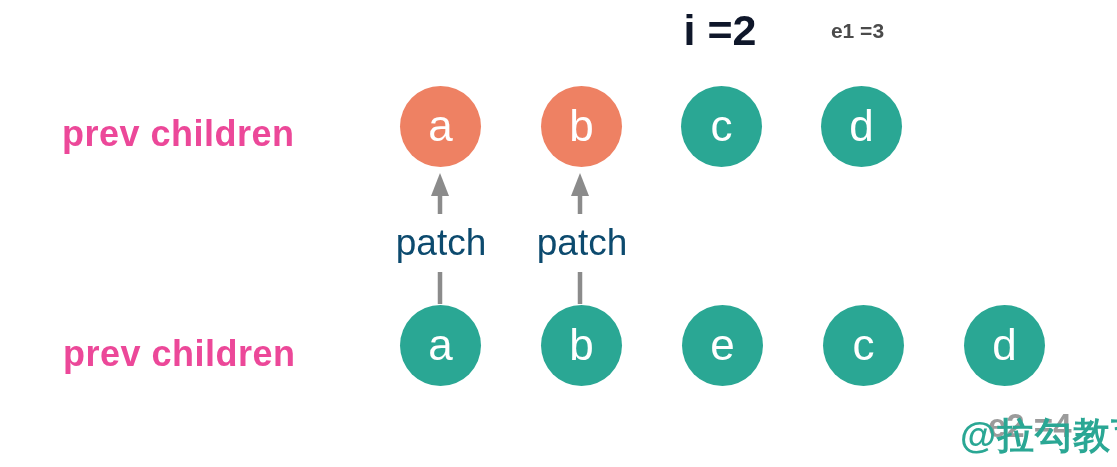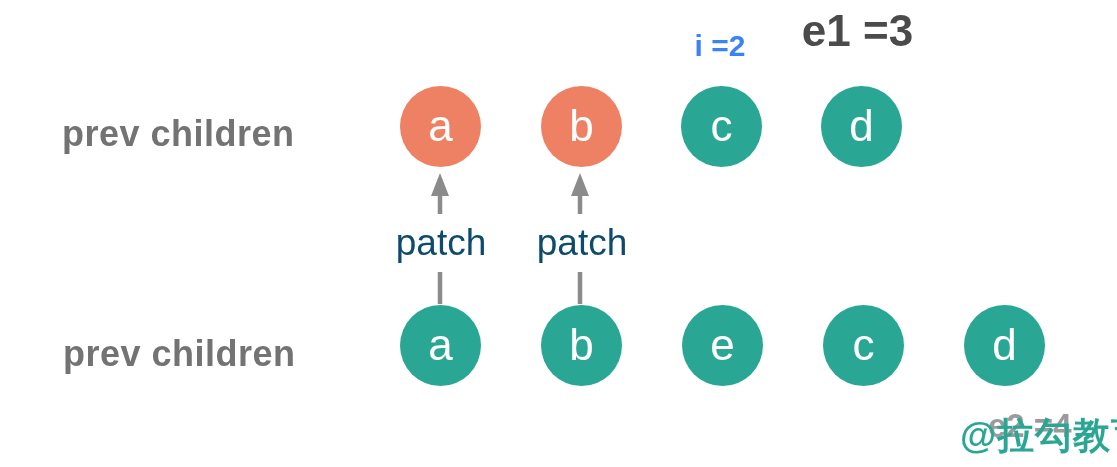--- a/index.html
+++ b/index.html
@@ -10,21 +10,21 @@
     background: #ffffff;
     overflow: hidden;
     font-family: "Liberation Sans", "DejaVu Sans", sans-serif;
   }
 
   
   .row-label {
     position: absolute;
     font-size: 36px;
     font-weight: 600;
-    color: #737373;
+    color: #ec4899;
     letter-spacing: 0.5px;
     white-space: nowrap;
   }
 
   
   .node {
     position: absolute;
     width: 81px;
     height: 81px;
     border-radius: 50%;
@@ -37,33 +37,33 @@
     padding-bottom: 2px;
     box-sizing: border-box;
     z-index: 0;
   }
   .node[data-color="salmon"] { background: #ee8163; }
   .node[data-color="teal"]   { background: #2aa794; }
 
   
   .pointer-box {
     position: absolute;
-    left: 658px; top: 18px;
+    left: 658px; top: 3px;
     width: 124px; height: 55px;
     background: #ffffff;
     display: flex; align-items: center; justify-content: center;
-    font-size: 30px; font-weight: 600; color: #3b82f6;
+    font-size: 43px; font-weight: 600; color: #0f172a;
     white-space: pre;
   }
   .pointer-e1 {
     position: absolute;
     left: 805px; top: 9px;
     width: 105px; height: 43px;
     display: flex; align-items: center; justify-content: center;
-    font-size: 44px; font-weight: 600; color: #4b4b4b;
+    font-size: 21px; font-weight: 600; color: #4b4b4b;
     white-space: pre;
   }
   .pointer-e2 {
     position: absolute;
     left: 951px; top: 407px;
     font-size: 33px; font-weight: 600; color: #9b9b9b;
     white-space: pre;
     z-index: 1;
     margin-left: 37px;
   }

